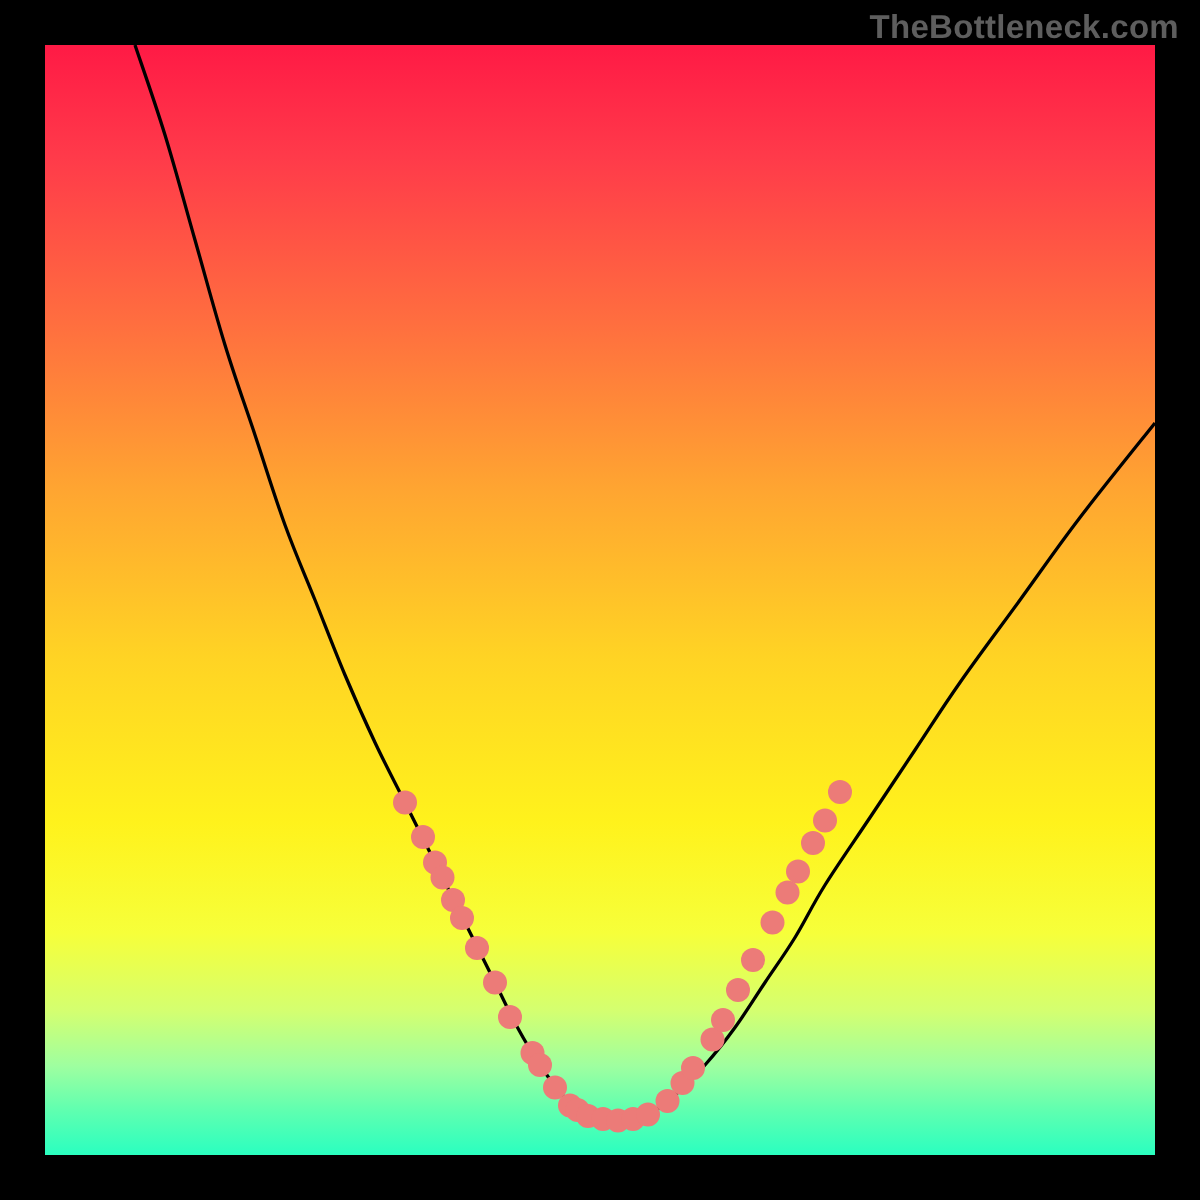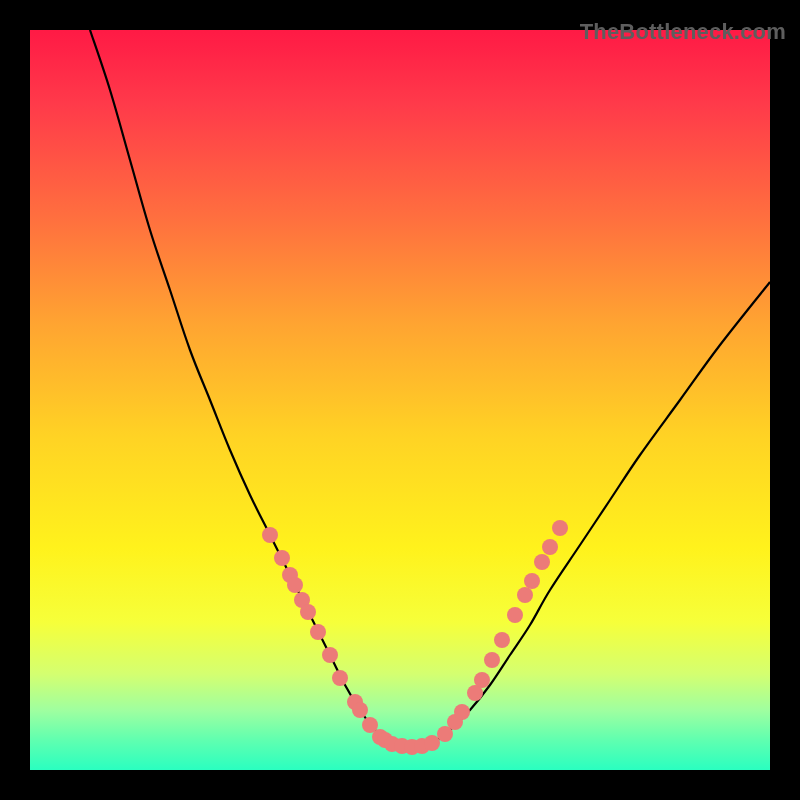--- a/index.html
+++ b/index.html
@@ -35,21 +35,20 @@
   }
   .watermark {
     position: absolute;
     top: 5px;
     right: 14px;
     font-family: Arial, Helvetica, sans-serif;
     font-size: 22px;
     font-weight: 600;
     color: #5e5e5e;
     letter-spacing: 0.2px;
-    margin-top: 14px;
   }
   svg.curve {
     position: absolute;
     top: 0;
     left: 0;
     width: 100%;
     height: 100%;
     overflow: visible;
   }
 </style>

